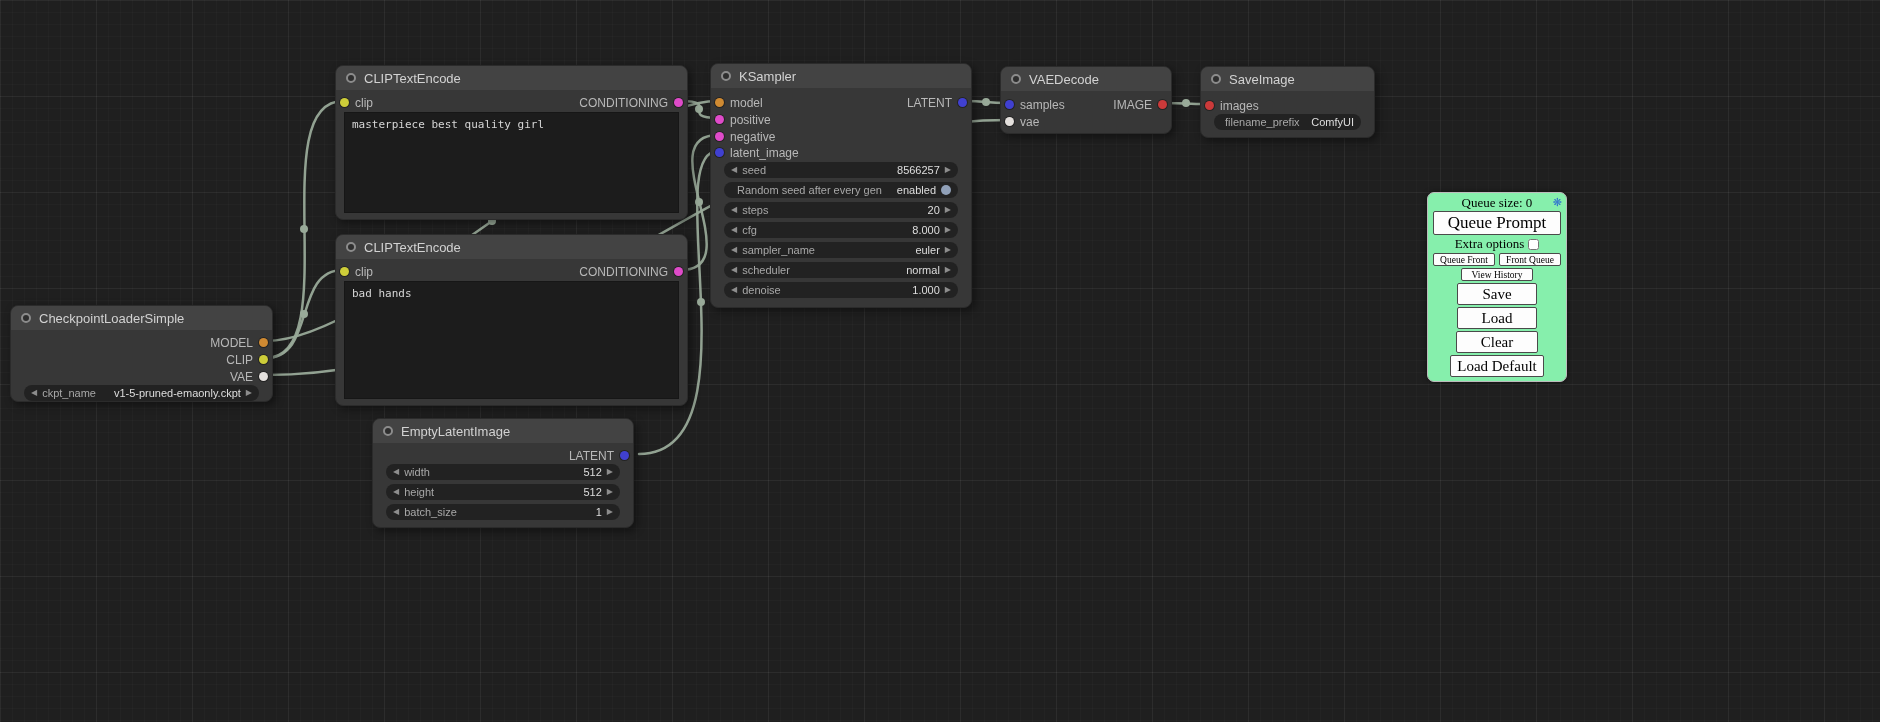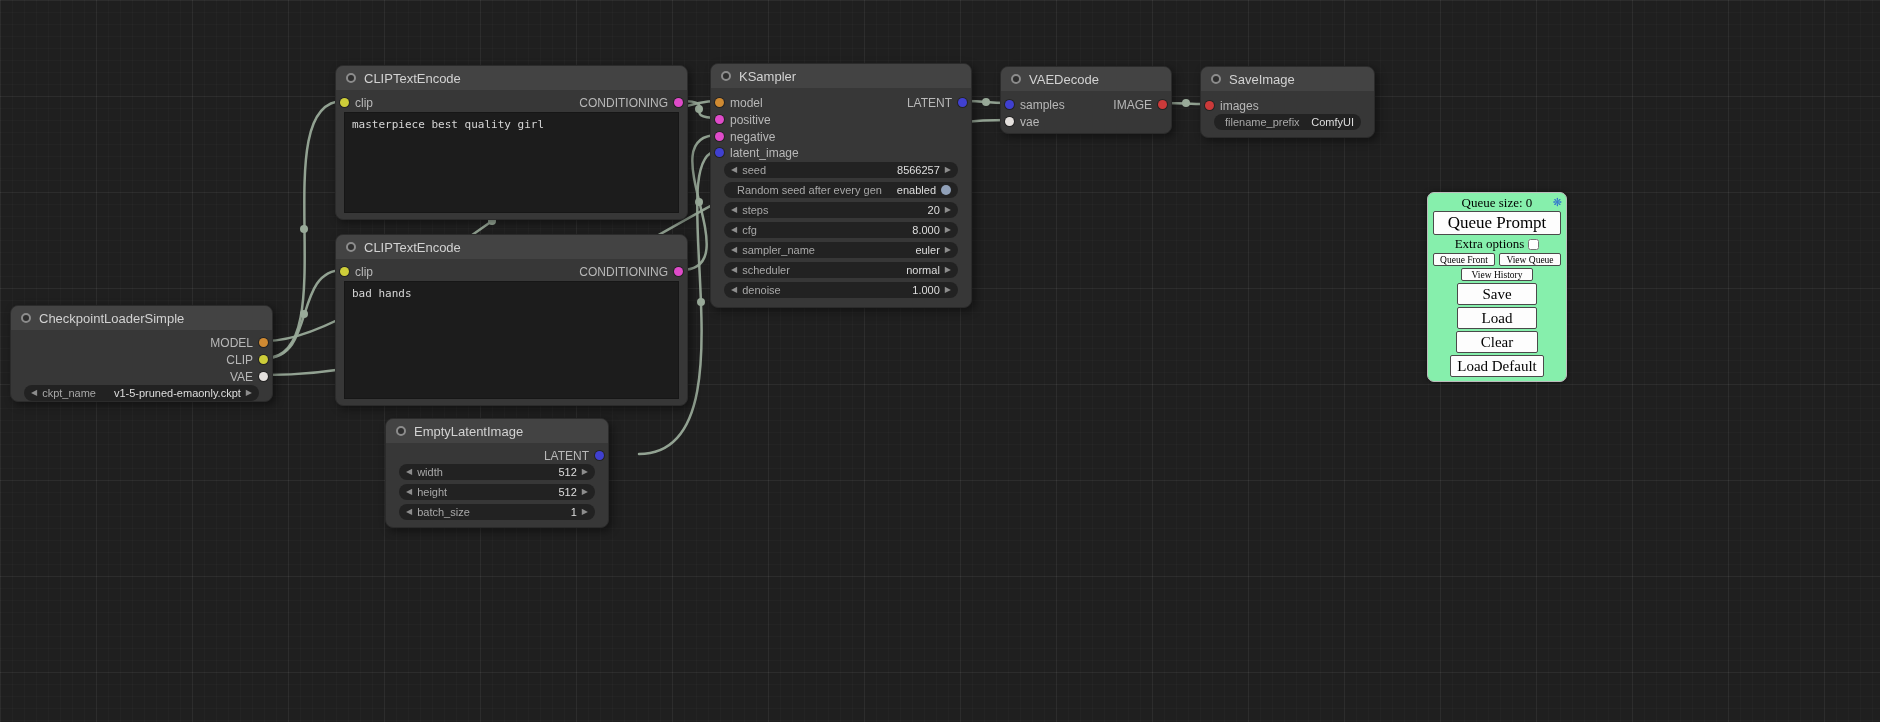--- a/index.html
+++ b/index.html
@@ -52,21 +52,21 @@
     color:#d6d6d6;white-space:pre-wrap;overflow:hidden;
   }
 
   
   #node-checkpoint{left:10px;top:305px;width:263px;height:97px}
   #node-clip-pos{left:335px;top:65px;width:353px;height:155px}
   #node-clip-neg{left:335px;top:234px;width:353px;height:172px}
   #node-ksampler{left:710px;top:63px;width:262px;height:245px}
   #node-vaedecode{left:1000px;top:66px;width:172px;height:68px}
   #node-saveimage{left:1200px;top:66px;width:175px;height:72px}
-  #node-emptylatent{left:385px;top:418px;width:224px;height:110px}
+  #node-emptylatent{left:372px;top:418px;width:262px;height:110px}
 
   
   #menu{
     position:absolute;left:1427px;top:192px;width:140px;height:190px;z-index:5;
     background:#86efac;color:#000;border:1px solid #bbb;border-radius:7px;
     box-shadow:0 0 5px rgba(0,0,0,.5);
     font-family:"Liberation Serif",serif;
     display:flex;flex-direction:column;align-items:center;
     padding:2px 5px;box-sizing:border-box;
   }
@@ -304,21 +304,21 @@
     <span>Queue size: 0</span>
     <span class="settings">❋</span>
   </div>
   <button class="big">Queue Prompt</button>
   <div class="extra">
     <span>Extra options</span>
     <input type="checkbox" style="">
   </div>
   <div class="btn-row">
     <button class="small">Queue Front</button>
-    <button class="small">View Queue</button>
+    <button class="small">Front Queue</button>
   </div>
   <div class="btn-row">
     <button class="small hist">View History</button>
   </div>
   <button class="med first">Save</button>
   <button class="med">Load</button>
   <button class="med">Clear</button>
   <button class="med wide">Load Default</button>
 </div>
 

